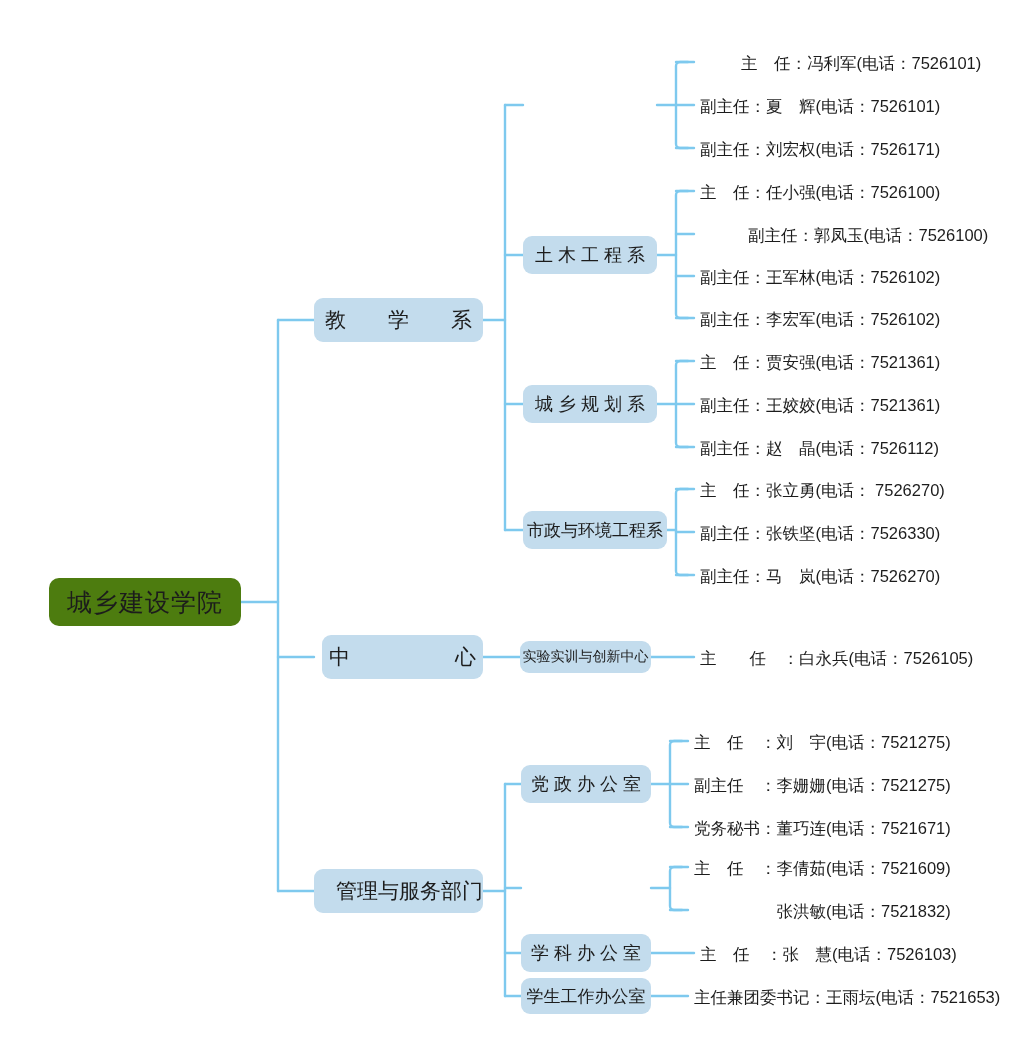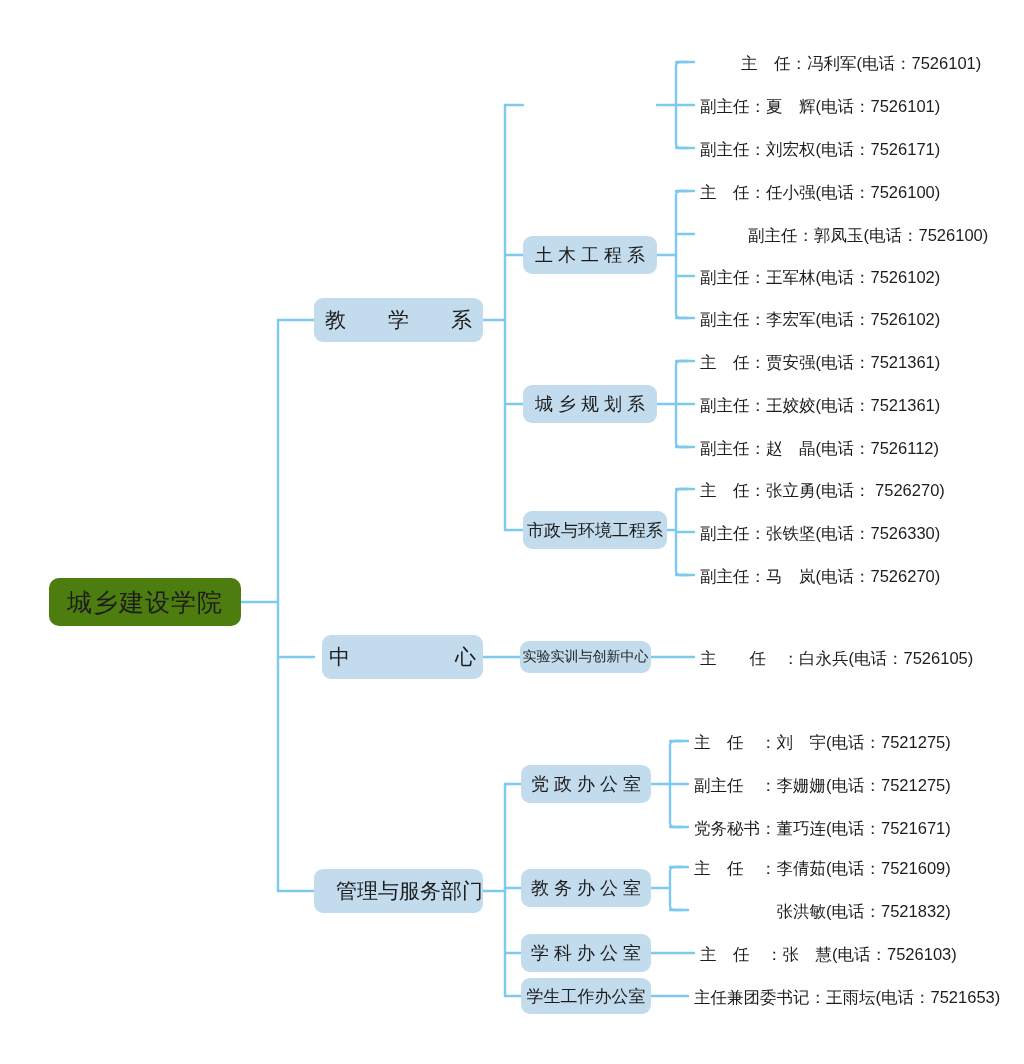--- a/index.html
+++ b/index.html
@@ -174,23 +174,20 @@
   </div>
 
   <div class="node l3 small" style="left:520px; top:641px; width:131px; height:32px;">
     <span class="node-label">实验实训与创新中心</span>
   </div>
 
   <div class="node l3" style="left:521px; top:765px; width:130px; height:38px;">
     <span class="node-label">党 政 办 公 室</span>
   </div>
 
-  <div class="node l3" style="left:521px; top:869px; width:130px; height:38px;">
-    <span class="node-label">教 务 办 公 室</span>
-  </div>
 
   <div class="node l3" style="left:521px; top:934px; width:130px; height:38px;">
     <span class="node-label">学 科 办 公 室</span>
   </div>
 
   <div class="node l3 tight" style="left:521px; top:978px; width:130px; height:36px;">
     <span class="node-label">学生工作办公室</span>
   </div>
 
   <div class="leaf" style="left:700px; top:55px;margin-left:41px;">

